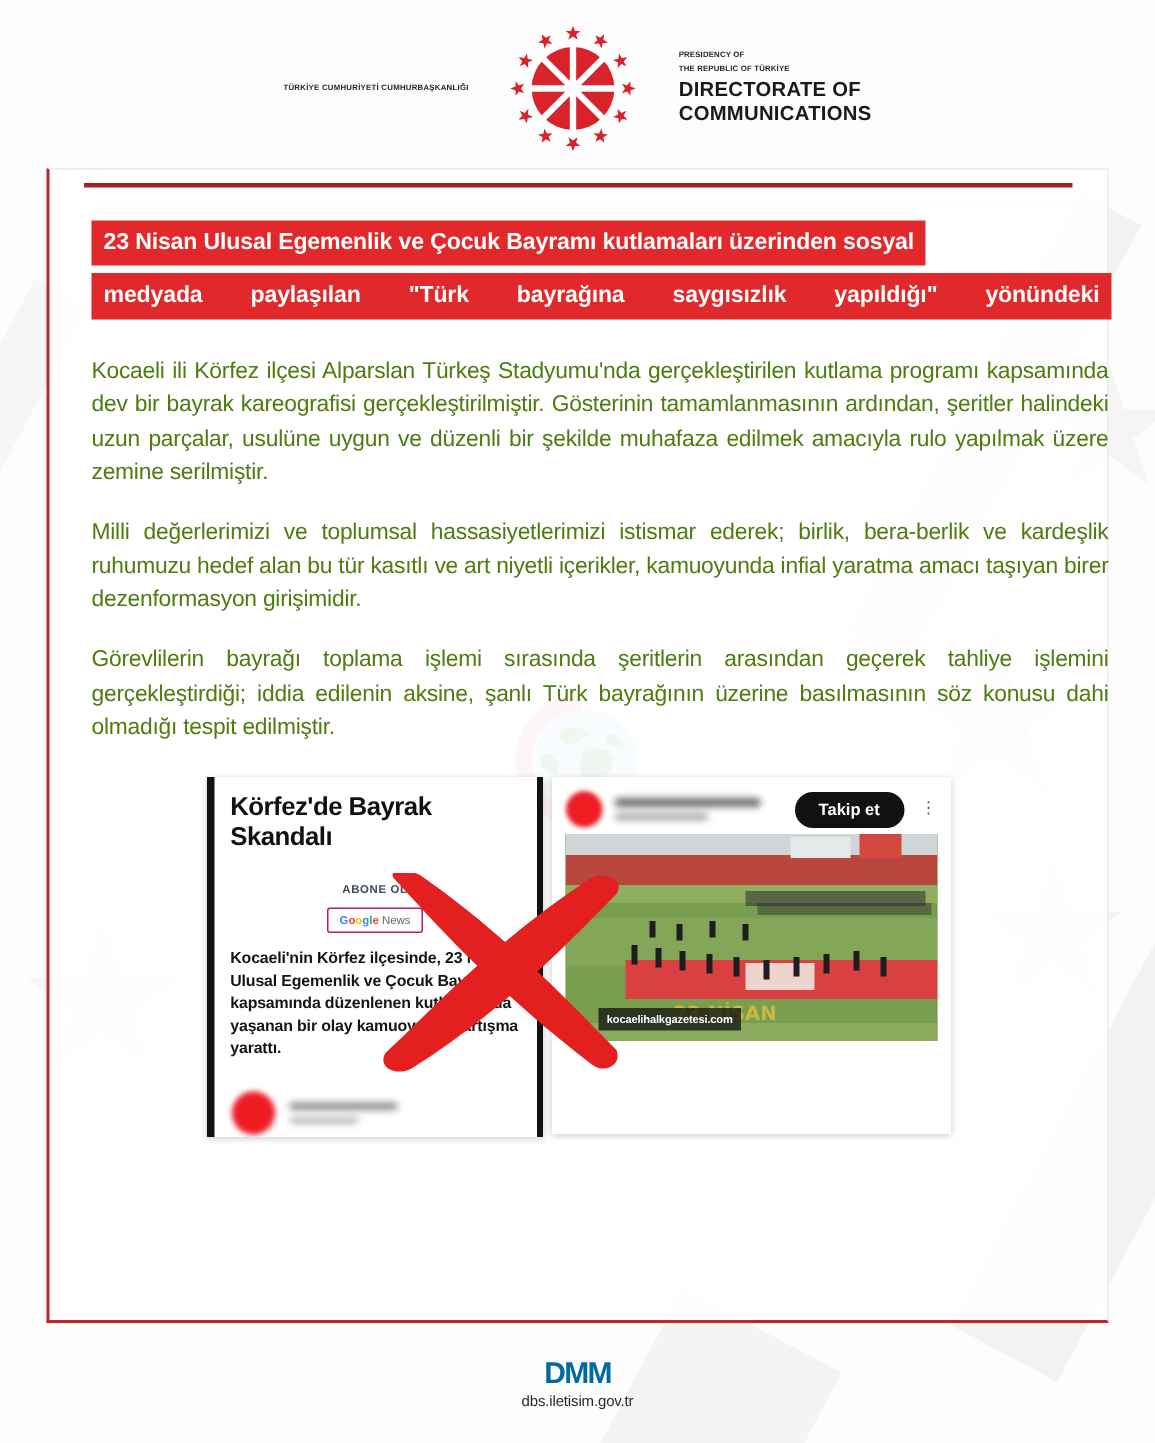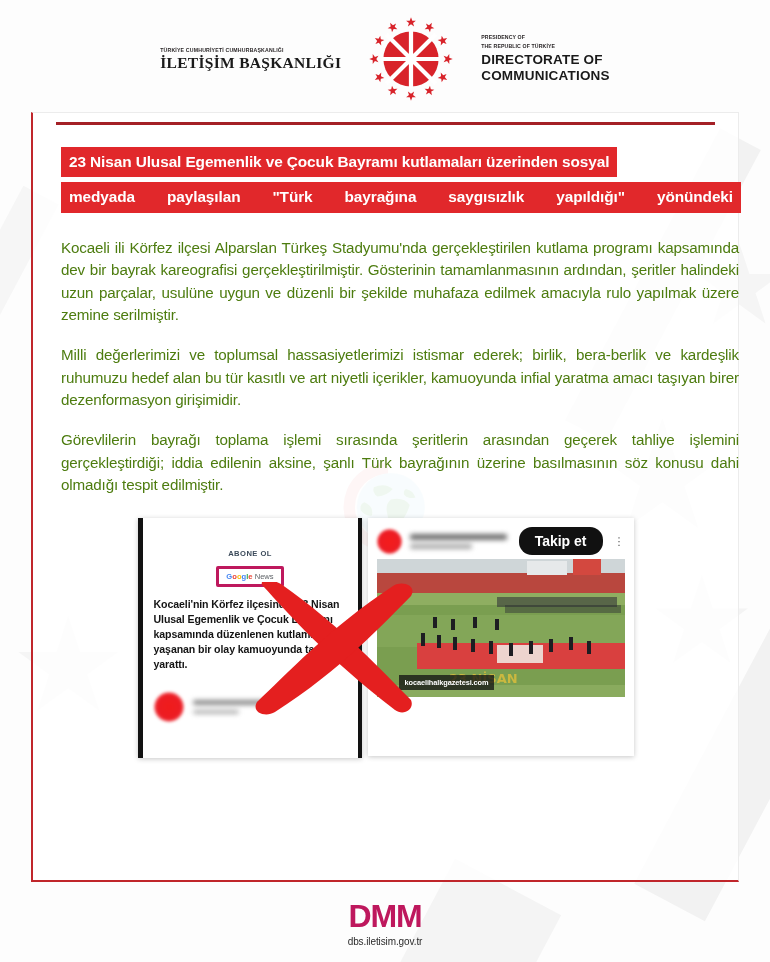--- a/index.html
+++ b/index.html
@@ -205,21 +205,21 @@
     margin-top: 21px;
     flex-direction: column;
   }
   .abone {
     font-size: 7.6px;
     font-weight: 700;
     color: #3b4a5a;
     letter-spacing: .45px;
   }
   .gnews-badge {
-    border: 3px solid #be185d;
+    border: 1px solid #be185d;
     border-radius: 2px;
     padding: 3px 7px;
     font-size: 7.6px;
     white-space: nowrap;
     color: #5f6368;
   }
   .gn-g { color: #4285f4; font-weight: 700; }
   .gn-o { color: #ea4335; font-weight: 700; }
   .gn-o2 { color: #fbbc05; font-weight: 700; }
   .gn-g2 { color: #4285f4; font-weight: 700; }
@@ -269,21 +269,21 @@
     background: radial-gradient(circle at 50% 50%, #f41c1c 0%, #ec1c24 60%, rgba(236,28,36,.2) 80%, rgba(255,255,255,0) 100%);
     filter: blur(1.4px);
     flex: 0 0 25px;
   }
   .sr-ident { flex: 1; filter: blur(2.6px); }
   .sr-ident .nm { height: 6px; width: 97px; background: #6f6f6f; border-radius: 2px; margin-bottom: 4px; }
   .sr-ident .hd { height: 5px; width: 62px; background: #a9a9a9; border-radius: 2px; }
   .follow-btn {
     background: #111111;
     color: #ffffff;
-    font-size: 14px;
+    font-size: 11px;
     font-weight: 700;
     border-radius: 13px;
     padding: 6px 16px;
     border: none;
     white-space: nowrap;
   }
   .sr-dots {
     color: #5a5a5a;
     font-size: 11px;
     line-height: .8;
@@ -332,24 +332,24 @@
     position: relative;
     z-index: 3;
     height: 80px;
     display: flex;
     flex-direction: column;
     align-items: center;
     justify-content: center;
     gap: 1px;
   }
   .footer .dmm {
-    font-size: 32px;
+    font-size: 20px;
     font-weight: 700;
     letter-spacing: -1.2px;
-    color: #be185d;
+    color: #0369a1;
   }
   .footer .dmm-url {
     font-size: 10px;
     color: #2b2b2b;
     letter-spacing: -.1px;
   }
 </style>
 </head>
 <body>
 
@@ -370,21 +370,20 @@
     <path d="M58 47 q14 -3 20 6 q-4 14 -14 22 q-9 -3 -10 -14 q-2 -9 4 -14Z" fill="#63b56a"></path>
     <path d="M30 50 q10 4 8 14 q-8 1 -12 -6 q-1 -6 4 -8Z" fill="#63b56a"></path>
     <path d="M74 36 q8 2 10 9 q-7 2 -12 -3 q-1 -4 2 -6Z" fill="#63b56a"></path>
   </svg>
 </div>
 
 <div class="header">
 
   <div class="brand-tr">
     <div class="sup">TÜRKİYE CUMHURİYETİ CUMHURBAŞKANLIĞI</div>
-    <div class="main">İLETİŞİM BAŞKANLIĞI</div>
   </div>
 
   <svg class="emblem" viewBox="0 0 100 100">
     <g fill="#d8232a">
       <circle cx="50" cy="50" r="30"></circle>
     </g>
     <g stroke="#ffffff" stroke-width="4.6" fill="none">
       <path d="M23 23 L77 77 M77 23 L23 77 M50 18 L50 82 M18 50 L82 50"></path>
     </g>
     <g fill="#d8232a">
@@ -447,20 +446,21 @@
 
   <div class="body-copy">
     <p>Kocaeli ili Körfez ilçesi Alparslan Türkeş Stadyumu'nda gerçekleştirilen kutlama programı kapsamında dev bir bayrak kareografisi gerçekleştirilmiştir. Gösterinin tamamlanmasının ardından, şeritler halindeki uzun parçalar, usulüne uygun ve düzenli bir şekilde muhafaza edilmek amacıyla rulo yapılmak üzere zemine serilmiştir.</p>
     <p>Milli değerlerimizi ve toplumsal hassasiyetlerimizi istismar ederek; birlik, bera-berlik ve kardeşlik ruhumuzu hedef alan bu tür kasıtlı ve art niyetli içerikler, kamuoyunda infial yaratma amacı taşıyan birer dezenformasyon girişimidir.</p>
     <p>Görevlilerin bayrağı toplama işlemi sırasında şeritlerin arasından geçerek tahliye işlemini gerçekleştirdiği; iddia edilenin aksine, şanlı Türk bayrağının üzerine basılmasının söz konusu dahi olmadığı tespit edilmiştir.</p>
   </div>
 
   <div class="evidence">
 
     <div class="shot shot-left">
+      <div class="news-title">Körfez'de Bayrak Skandalı</div>
 
       <div class="subscribe-row">
         <span class="abone">ABONE OL</span>
         <span class="gnews-badge">
           <span class="gn-g">G</span><span class="gn-o">o</span><span class="gn-o2">o</span><span class="gn-g2">g</span><span class="gn-l">l</span><span class="gn-e">e</span><span class="gn-news">&nbsp;News</span>
         </span>
       </div>
 
       <div class="news-body">Kocaeli'nin Körfez ilçesinde, 23 Nisan Ulusal Egemenlik ve Çocuk Bayramı kapsamında düzenlenen kutlamalarda yaşanan bir olay kamuoyunda tartışma yarattı.</div>
 

